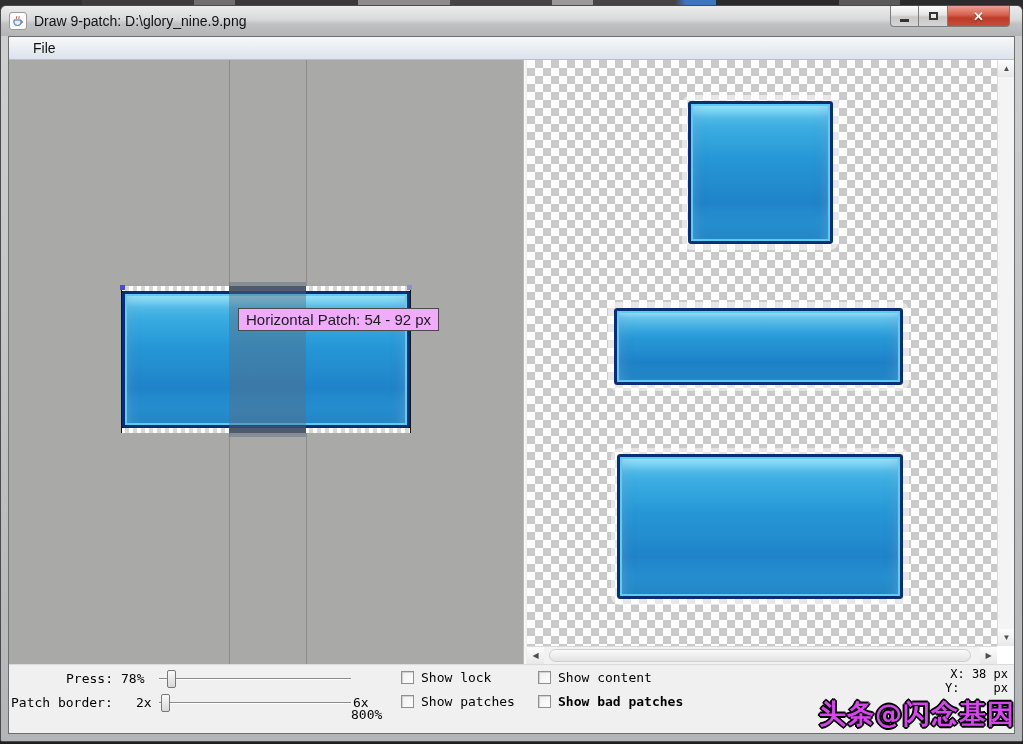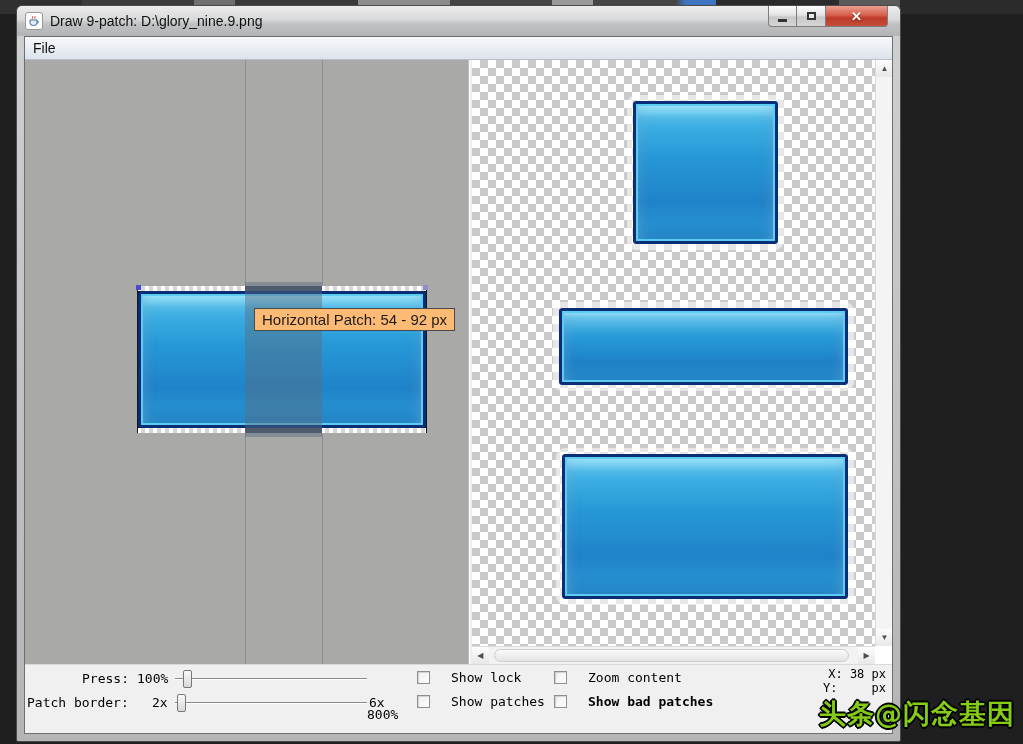--- a/index.html
+++ b/index.html
@@ -7,21 +7,21 @@
               font-family:"Liberation Sans", sans-serif; }
   .screen { position:relative; width:1023px; height:744px; background:#1f1f1f; }
 
   
   .desktop-strip { position:absolute; top:0; left:0; right:0; height:14px;
     background:linear-gradient(90deg,#303030 0 8%,#3c3c3c 8% 19%,#6f6f6f 19% 23%,#393939 23% 35%,
       #8c8c8c 35% 44%,#454545 44% 54%,#9a9a9a 54% 58%,#454545 58% 66%,#3f74c0 67% 70%,
       #2b2b2b 70% 82%,#5a5a5a 82% 88%,#2b2b2b 88% 100%); }
 
   
-  .window { position:absolute; top:5px; left:16px; width:885px; height:737px;
+  .window { position:absolute; top:5px; left:0; width:1023px; height:737px;
     background:linear-gradient(#cfd0d1,#b4b5b6); border:1px solid #4b4b4b;
     border-radius:6px 6px 2px 2px; box-shadow:inset 0 1px 0 rgba(255,255,255,.6); }
 
   .titlebar { position:relative; height:30px; display:flex; align-items:center;
     padding:0 8px; border-radius:6px 6px 0 0;
     background:linear-gradient(#ececec,#d8d9da 45%,#c0c1c2 60%,#b3b4b5); }
   .app-icon { width:18px; height:18px; margin-right:7px; background:#fdfdfd;
     border:1px solid #9a9a9a; border-radius:3px; display:flex; align-items:center; justify-content:center; }
   .titlebar .title { font-size:14px; color:#101010; }
 
@@ -37,21 +37,21 @@
   .glyph-min { width:9px; height:3px; background:#333; margin-top:8px; }
   .glyph-restore { width:9px; height:8px; border:2px solid #333; background:#e9e9e9; }
   .glyph-close { color:#fff; font-weight:bold; font-size:13px; text-shadow:0 1px 1px #70190d; }
 
   
   .client { position:absolute; left:7px; right:7px; top:30px; height:698px;
     border:1px solid #6e6e6e; background:#f1f0f0; display:flex; flex-direction:column; }
 
   .menubar { height:23px; background:linear-gradient(#f7f8fa,#dde3ec);
     border-bottom:1px solid #b9c0cb; display:flex; align-items:center; }
-  .menu-item { font-size:14px; color:#101010; padding:2px 8px; margin-left:0; }
+  .menu-item { font-size:14px; color:#101010; padding:2px 8px; margin-left:16px; }
 
   .infobar { height:20px; background:#ffffe1; border-bottom:1px solid #d9d9c2;
     font-family:"DejaVu Sans Mono", monospace; font-size:13px; color:#000;
     display:flex; align-items:center; padding-left:6px; white-space:nowrap; }
 
   .content { height:604px; display:flex; }
 
   
   .left-panel { position:relative; width:515px; height:604px; background:#a9a9a7; overflow:hidden; }
   .guide { position:absolute; top:0; bottom:0; width:1px; background:rgba(40,40,40,.22); }
@@ -66,21 +66,21 @@
   .np-mark-top { top:0; } .np-mark-bottom { bottom:0; }
   .np-side { position:absolute; top:0; bottom:0; width:1px; background:#14141a; }
   .np-side-l { left:0; } .np-side-r { right:0; }
   .np-dot { position:absolute; width:5px; height:5px; z-index:4; }
   .np-dot-tl { left:-1px; top:-1px; background:#4b49d8; }
   .np-dot-tr { right:-1px; top:-1px; background:#8d8dd0; }
   .patch-band { position:absolute; left:108px; width:77px; top:-4px; bottom:-4px;
     background:rgba(92,108,128,.45); z-index:3; }
 
   .tooltip { position:absolute; left:229px; top:248px; z-index:5;
-    background:#fdba74; border:1px solid #4a4a4a; padding:2px 7px;
+    background:#f0abfc; border:1px solid #4a4a4a; padding:2px 7px;
     font-size:15px; color:#1c1c1c; white-space:nowrap; }
 
   
   .glossy { position:absolute; border:3px solid #0a2e75; border-radius:3px; overflow:hidden;
     background:linear-gradient(180deg,#7adcf8 0%,#41b4e6 10%,#2697d6 40%,#1f83c9 72%,#2e9fd9 100%);
     box-shadow:inset 0 0 0 2px #5bcdf2, inset 0 10px 16px rgba(255,255,255,.30),
                inset 0 -10px 16px rgba(8,56,140,.28); }
   .glossy i { position:absolute; border-radius:50%; border:4px solid transparent; display:block; }
   .sw-tr { right:-18%; top:-62%; width:80%; height:135%;
     border-right:5px solid rgba(195,242,255,.95); border-top:4px solid rgba(195,242,255,.55);
@@ -125,36 +125,36 @@
   .lbl-patch  { left:2px; top:30px; }
   .val-pmin   { left:127px; top:30px; }
   .val-pmax   { left:344px; top:30px; }
   .slider { position:absolute; left:150px; width:192px; height:18px; }
   .slider1 { top:5px; } .slider2 { top:29px; }
   .track { position:absolute; left:0; right:0; top:8px; height:1px;
     background:#8a8a8a; box-shadow:0 1px 0 #fff; }
   .thumb { position:absolute; top:0; width:9px; height:18px;
     background:linear-gradient(#fafafa,#d7d7d7); border:1px solid #787878; border-radius:2px; }
   .thumb1 { left:8px; } .thumb2 { left:2px; }
-  .checkbox { position:absolute; display:flex; align-items:center; gap:21px; }
+  .checkbox { position:absolute; display:flex; align-items:center; gap:7px; }
   .cb-lock    { left:392px; top:5px; }
   .cb-patches { left:392px; top:29px; }
   .cb-content { left:529px; top:5px; }
   .cb-bad     { left:529px; top:29px;font-weight:bold; }
   .cb-box { width:13px; height:13px; border:1px solid #8f8f8f;
     background:linear-gradient(135deg,#f0f0f0,#fdfdfd);
     box-shadow:inset 1px 1px 1px rgba(0,0,0,.15); }
   .status-x { right:6px; top:2px; font-size:12px; }
   .status-y { right:6px; top:16px; font-size:12px; }
   .ygap { display:inline-block; width:34px; }
 
   
   .watermark { position:absolute; right:8px; bottom:12px; z-index:50;
     font-family:"DejaVu Sans", sans-serif; font-size:27px; font-weight:700;
-    letter-spacing:1px; color:#84cc16;
+    letter-spacing:1px; color:#d946ef;
     text-shadow:-2px 0 0 #000, 2px 0 0 #000, 0 -2px 0 #000, 0 2px 0 #000,
                 -1px -1px 0 #000, 1px -1px 0 #000, -1px 1px 0 #000, 1px 1px 0 #000; }
 </style>
 </head>
 <body>
 
 <div class="screen">
   <div class="desktop-strip"></div>
 
   <div class="window">
@@ -238,21 +238,21 @@
           <div class="hscroll">
             <div class="sbtn sb-left">◀</div>
             <div class="sbtn sb-right">▶</div>
             <div class="hthumb"></div>
           </div>
         </div>
       </div>
 
       <div class="bottom-panel">
         <span class="bp lbl-zoom">Press:</span>
-        <span class="bp val-zmin">100%</span>
+        <span class="bp val-zmin">78%</span>
         <div class="slider slider1">
           <div class="track"></div>
           <div class="thumb thumb1"></div>
         </div>
         <span class="bp val-zmax">800%</span>
 
         <span class="bp lbl-patch">Patch border:</span>
         <span class="bp val-pmin">2x</span>
         <div class="slider slider2">
           <div class="track"></div>
@@ -263,21 +263,21 @@
         <div class="checkbox cb-lock">
           <span class="cb-box"></span>
           <span>Show lock</span>
         </div>
         <div class="checkbox cb-patches">
           <span class="cb-box"></span>
           <span>Show patches</span>
         </div>
         <div class="checkbox cb-content">
           <span class="cb-box"></span>
-          <span>Zoom content</span>
+          <span>Show content</span>
         </div>
         <div class="checkbox cb-bad">
           <span class="cb-box"></span>
           <span>Show bad patches</span>
         </div>
 
         <span class="bp status-x">X: 38 px</span>
         <span class="bp status-y"><span>Y:</span><span class="ygap"></span><span>px</span></span>
       </div>
 

